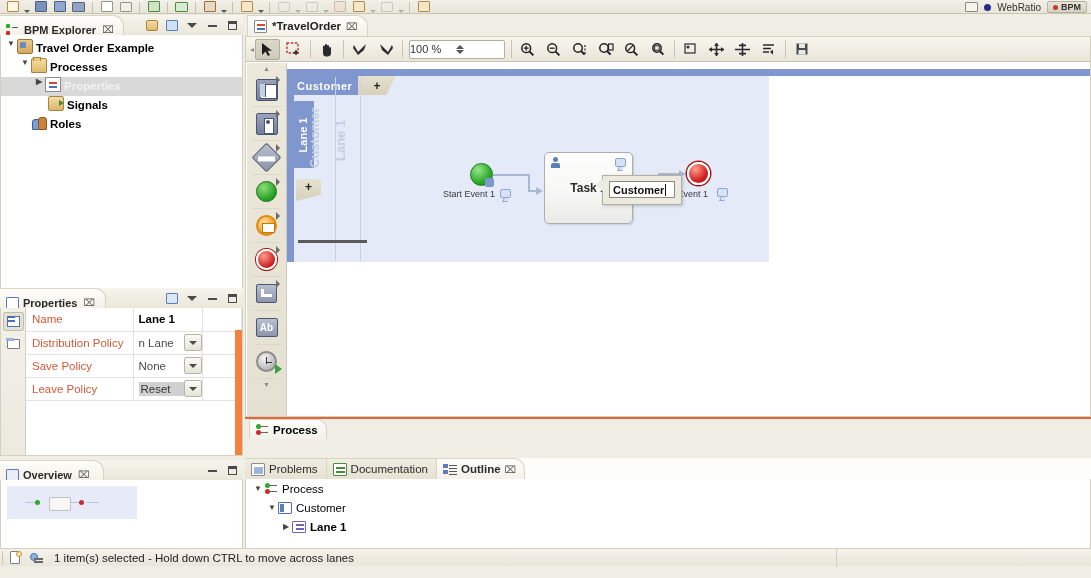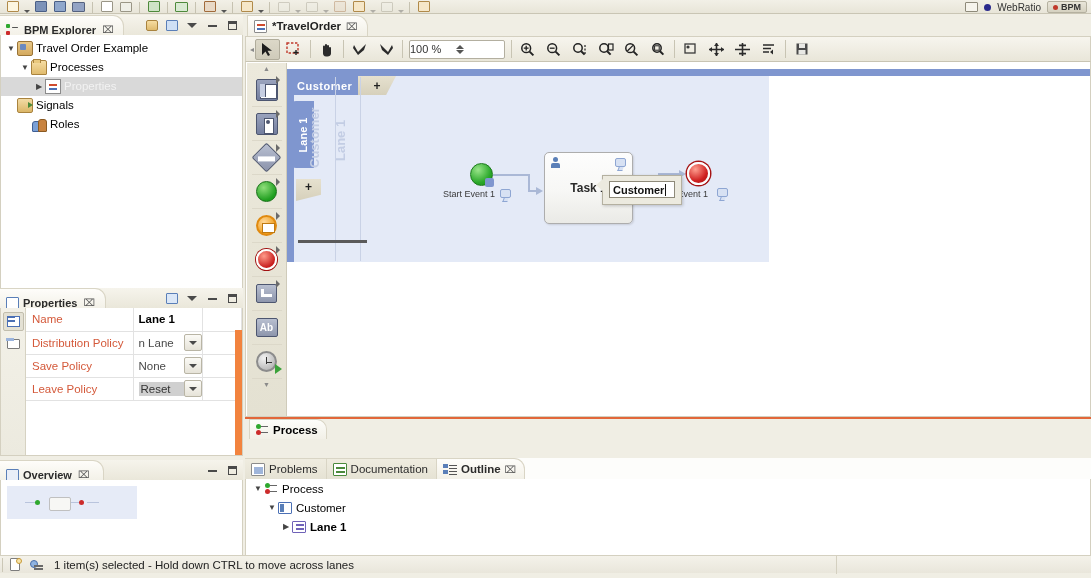--- a/index.html
+++ b/index.html
@@ -81,21 +81,21 @@
     position: absolute; top: 3px; display: flex; align-items: center; gap: 6px;
   }
   .vt-btn { width: 14px; height: 14px; display:flex; align-items:center; justify-content:center; }
   .ico-minimize { width: 9px; height: 3px; border-bottom: 2px solid #4a4a4a; }
   .ico-maximize { width: 9px; height: 9px; border: 1px solid #4a4a4a; border-top-width: 3px; }
   .ico-vmenu { width:0;height:0;border-left:5px solid transparent;border-right:5px solid transparent;border-top:5px solid #4a4a4a; }
 
   
   #explorer { left: 0; top: 15px; width: 243px; height: 275px; }
   .tree { padding: 4px 0 0 0; font-size: 11.5px; }
-  .tree-row { display: flex; align-items: center; height: 19px; padding-left: 4px; white-space: nowrap; }
+  .tree-row { display: flex; height: 19px; padding-left: 4px; white-space: nowrap; font-weight: bold; }
   .tree-row.selected { background: #d9d9d9; color: #f2f2f2; }
   .twisty { width: 12px; text-align: center; font-size: 8px; color: #444; flex: 0 0 12px; }
   .tw-open::before { content: "\25BC"; }
   .tw-closed::before { content: "\25B6"; }
   .node-ico { width: 16px; height: 15px; flex: 0 0 16px; margin-right: 3px; position: relative; }
   .tree-label { line-height: 19px; }
 
   
   .ic-proj { background: linear-gradient(to bottom,#e8c98a,#d4a95e); border:1px solid #9a7436; border-radius:2px; }
   .ic-proj::after { content:""; position:absolute; left:2px; top:2px; width:6px; height:6px; background:#6a89c0; border:1px solid #3d5party; border-radius:1px;}
@@ -149,21 +149,21 @@
   #overview { left:0; top:460px; width:243px; height:100px; }
   .ov-canvas { position:absolute; left:6px; top:6px; width:130px; height:56px; background:#fff; border:none; }
   .ov-pool { position:absolute; left:0; top:0; width:130px; height:33px; background:#e6ebf7;}
   .ov-start { position:absolute; left:28px; top:14px; width:5px;height:5px;border-radius:50%;background:#2fa82f;}
   .ov-task { position:absolute; left:42px; top:11px; width:22px;height:14px;background:#f7f7f5;border:1px solid #c0c0c0;border-radius:2px;}
   .ov-end { position:absolute; left:72px; top:14px; width:5px;height:5px;border-radius:50%;background:#cc2b2b;}
   .ov-line { position:absolute; top:16px; height:1px; background:#b9c4dd;}
 
   
   .statusbar {
-    position:absolute; left:0; bottom:5px; width:1091px; height:18px;
+    position:absolute; left:0; bottom:12px; width:1091px; height:18px;
     background: linear-gradient(to bottom,#f4f2ea,#e9e6db);
     border-top:1px solid #d4d0c0;
     display:flex; align-items:center; gap:10px; padding-left:10px;
     font-size:11.5px; color:#222;
   }
   .sb-div { position:absolute; left:2px; top:2px; width:1px; height:14px; background:#cbc7b6;}
   .sb-ico1 { width:10px;height:13px;border:1px solid #7d7d7d;background:#fff;border-radius:1px;position:relative;}
   .sb-ico1::after{content:"";position:absolute;right:-3px;top:-1px;width:4px;height:4px;border:1px solid #c79a3a;border-radius:50%;background:#f7e4a8;}
   .sb-ico2 { width:14px;height:12px;position:relative;}
   .sb-ico2::before{content:"";position:absolute;left:0;top:1px;width:6px;height:6px;border-radius:50%;background:#8fb3e0;border:1px solid #4a6ea8;}
@@ -500,21 +500,21 @@
           <span class="tree-label">Processes</span>
         </div>
 
         <div class="tree-row selected" style="padding-left:32px">
           <span class="twisty tw-closed"></span>
           <span class="node-ico ic-file"></span>
           <span class="tree-label">Properties</span>
         </div>
 
 
-        <div class="tree-row" style="padding-left:4px">
+        <div class="tree-row" style="padding-left:35px">
           <span class="twisty"></span>
           <span class="node-ico ic-signal"></span>
           <span class="tree-label">Signals</span>
         </div>
 
         <div class="tree-row" style="padding-left:18px">
           <span class="twisty"></span>
           <span class="node-ico ic-roles"></span>
           <span class="tree-label">Roles</span>
         </div>

